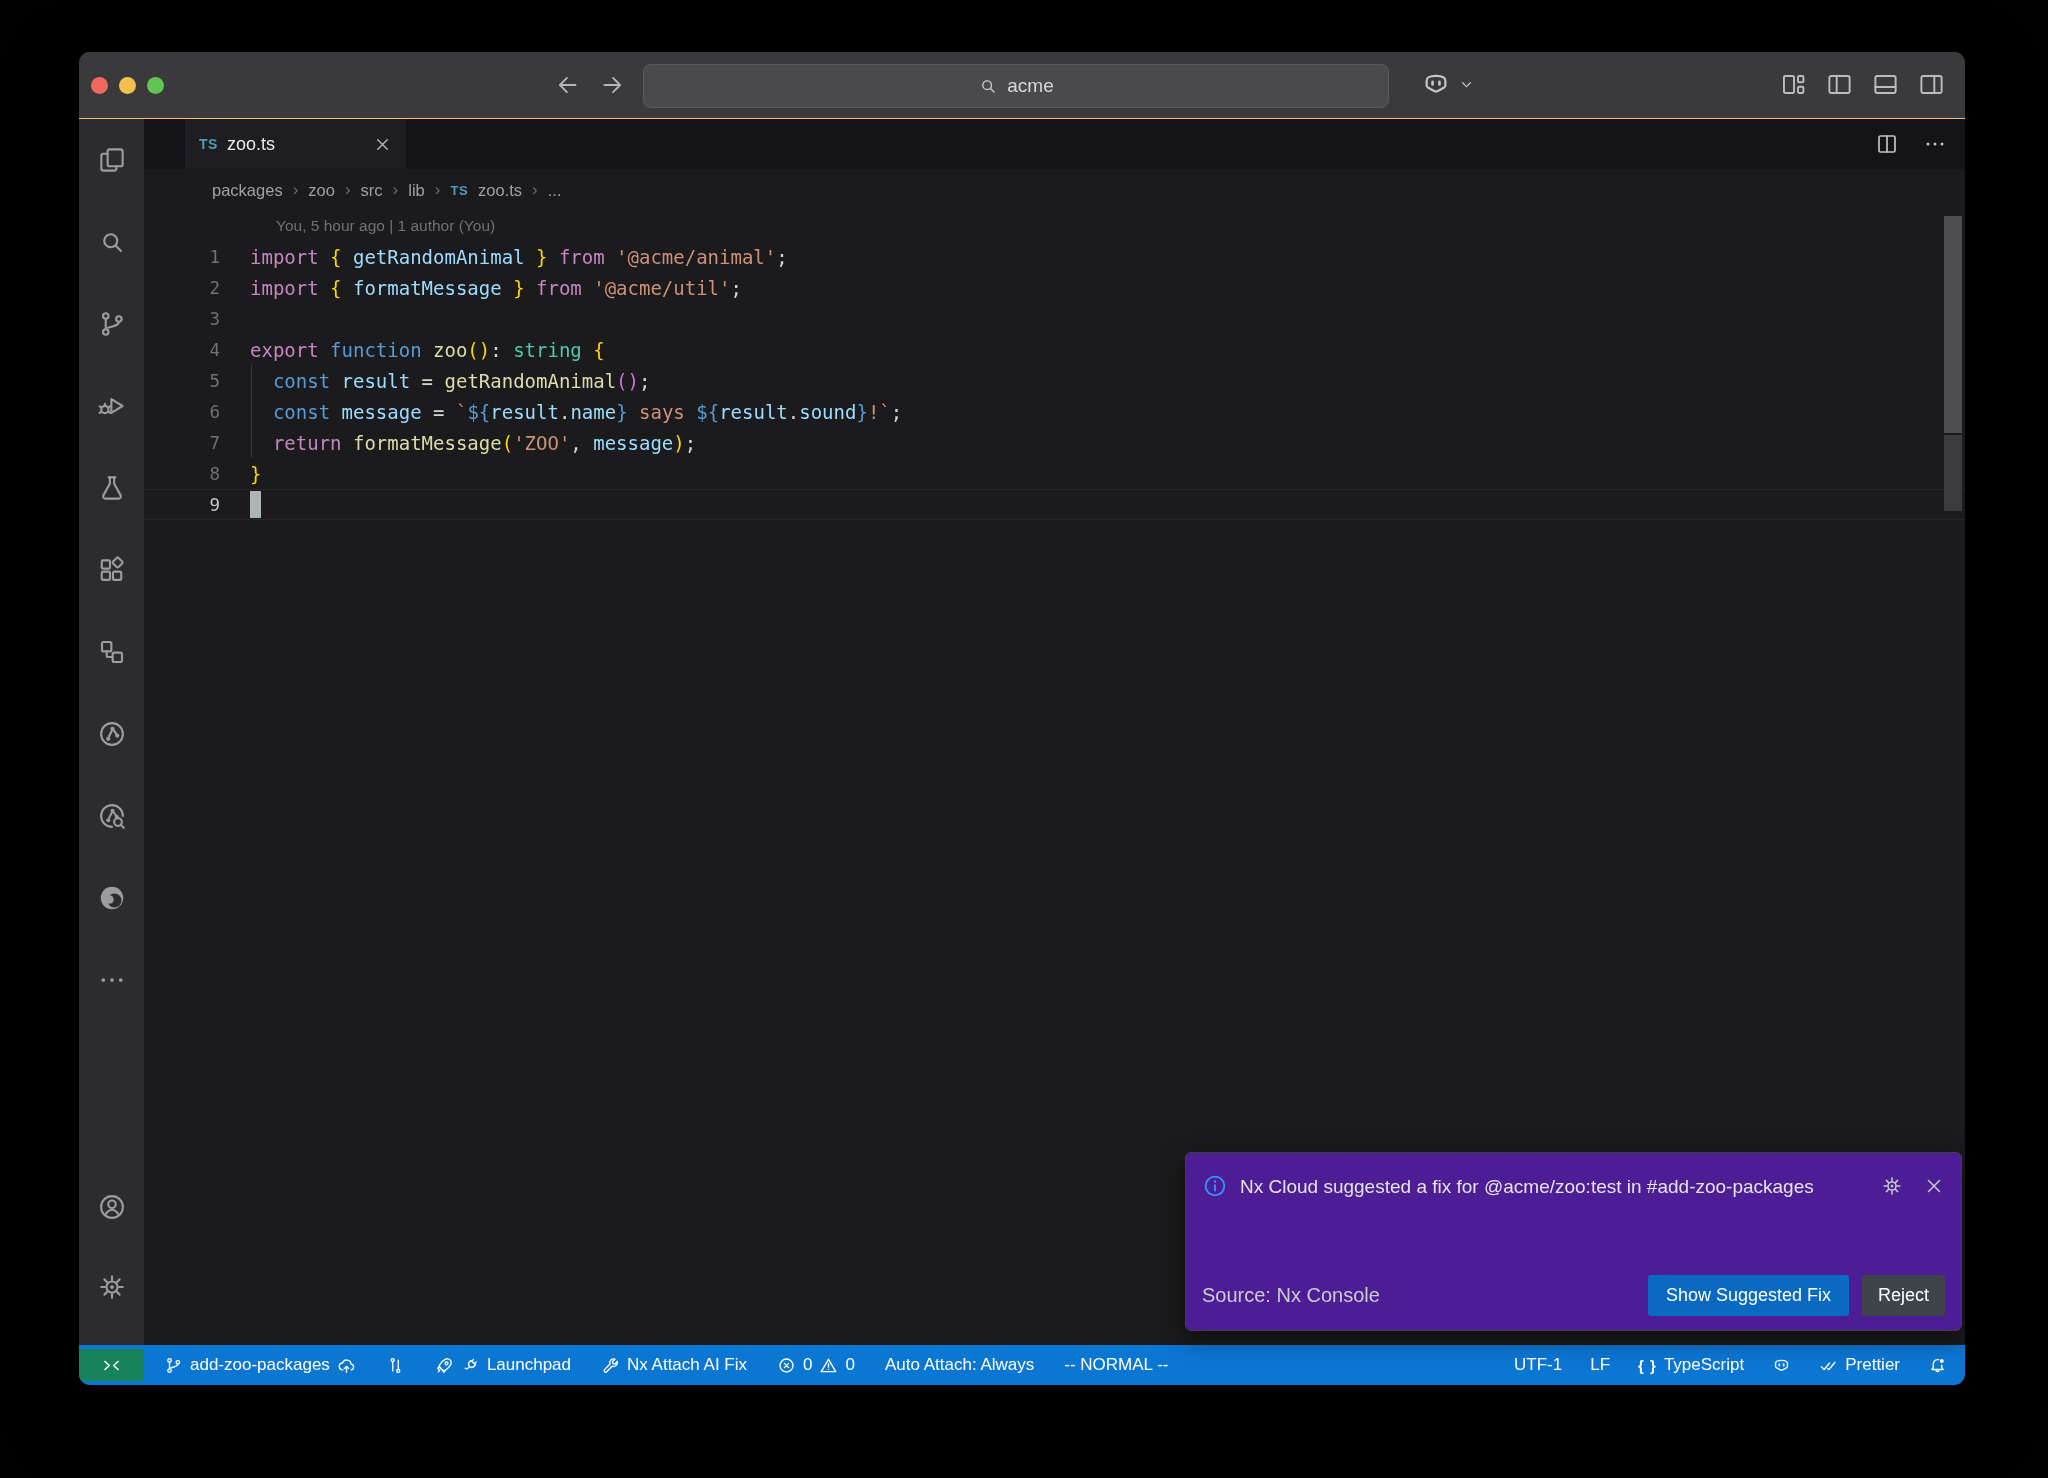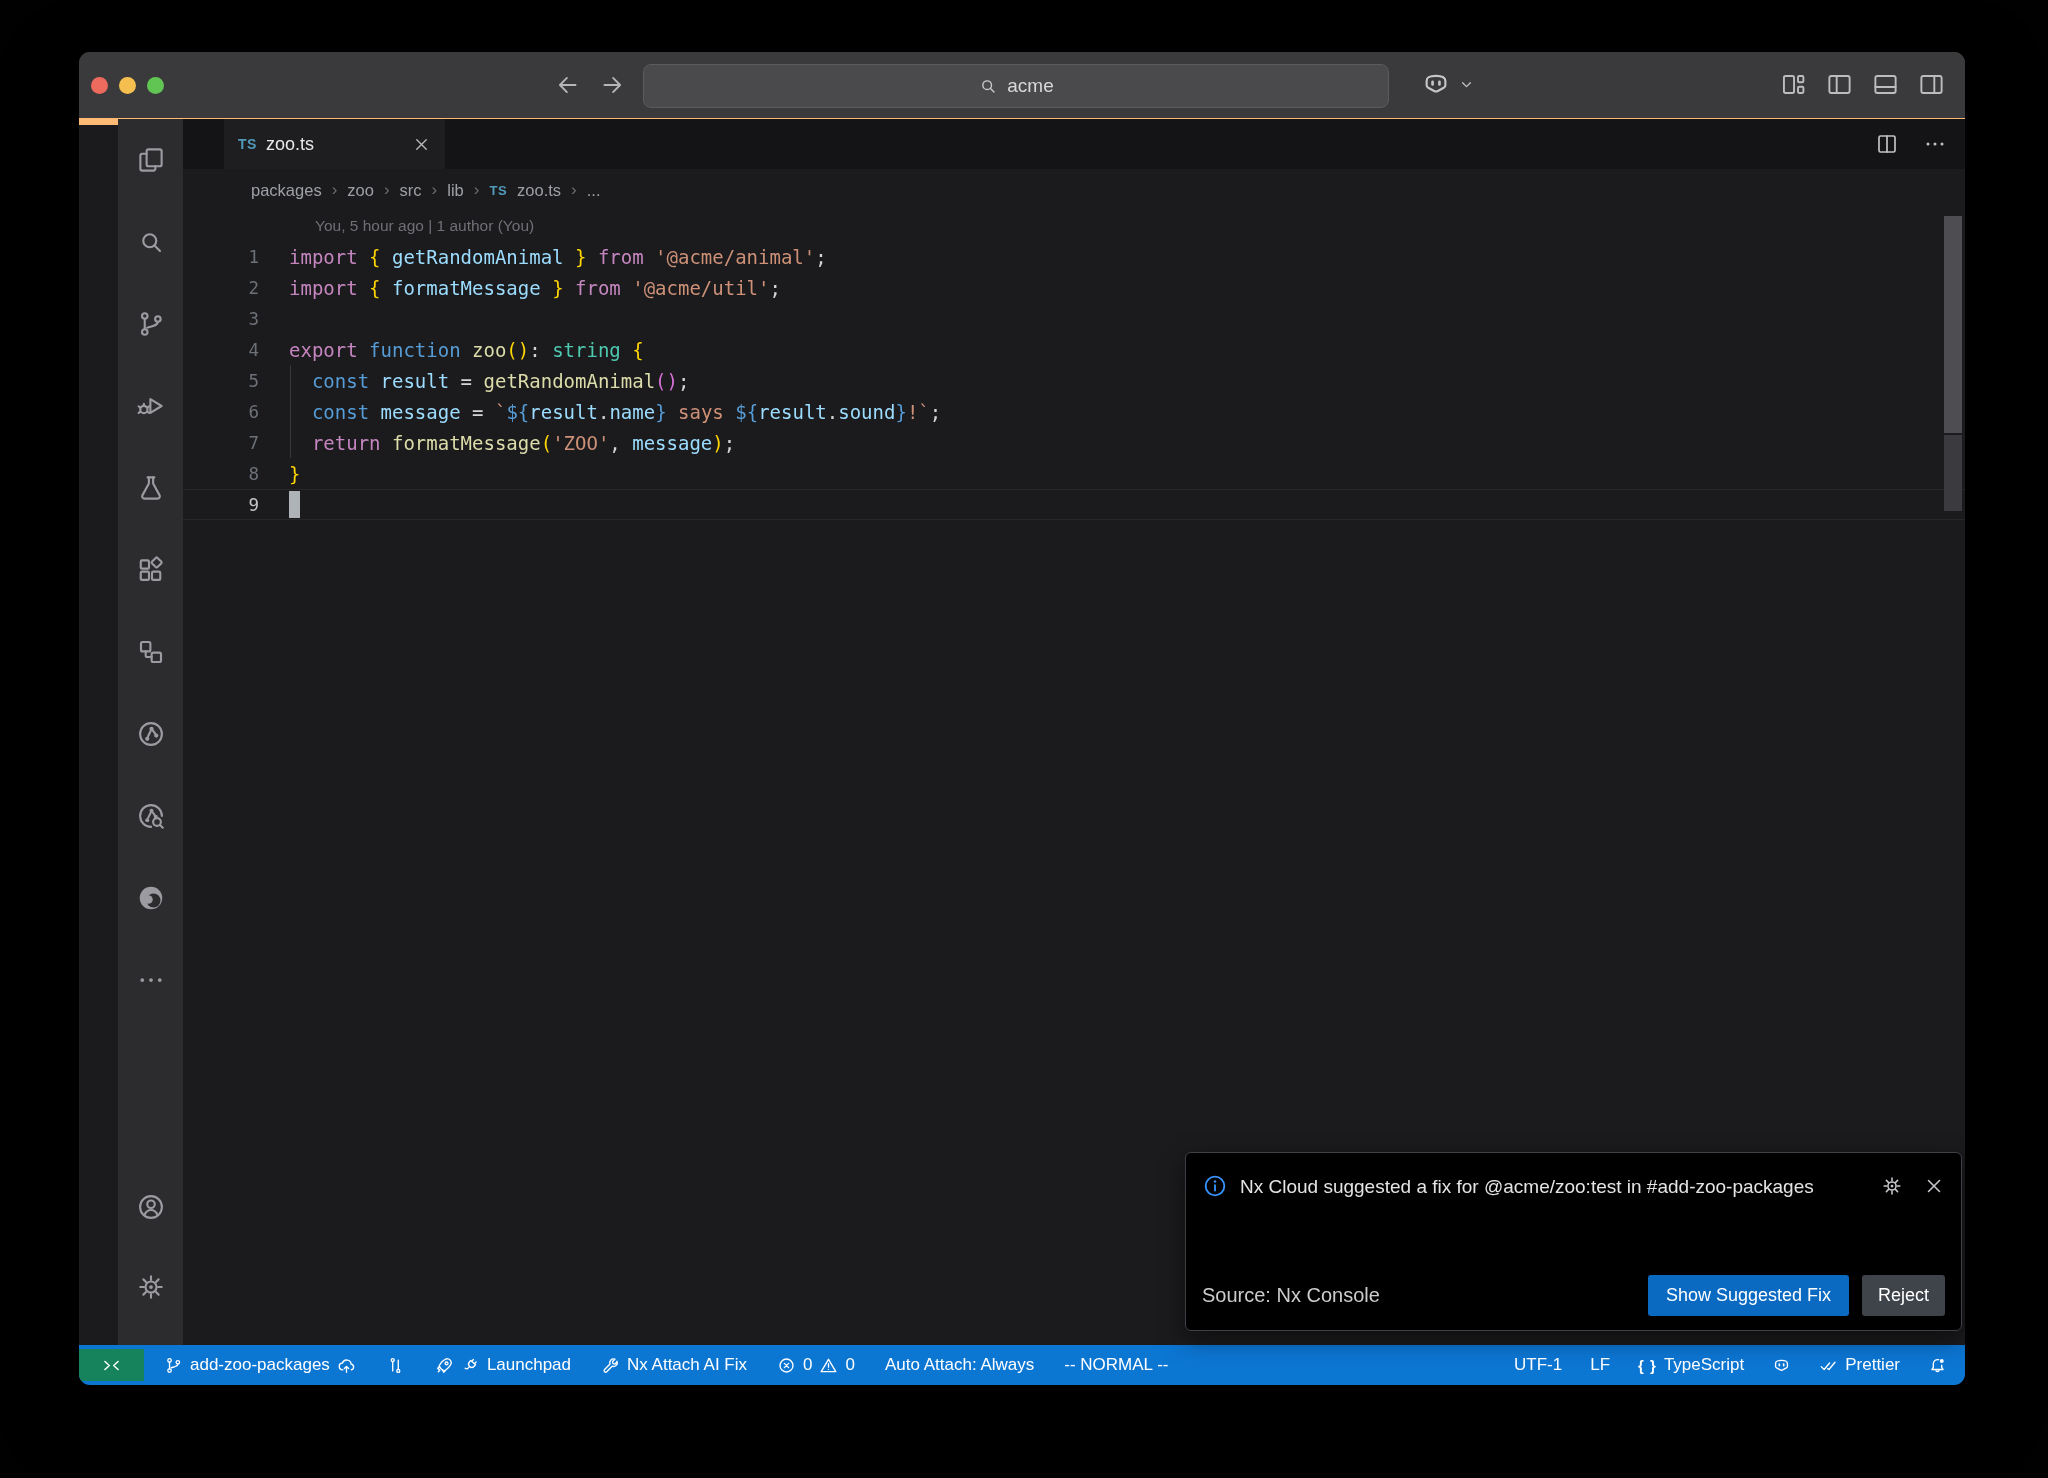--- a/index.html
+++ b/index.html
@@ -15,21 +15,21 @@
   .nav .ico{width:26px;height:26px;}
   .searchbox{position:absolute;left:564px;top:12px;width:744px;height:42px;background:#4A4A4D;border:1px solid #5B5B5F;
              border-radius:8px;display:flex;align-items:center;justify-content:center;gap:9px;color:#D8D8DA;font-size:19px;}
   .searchbox .ico{width:20px;height:20px;color:#C9C9CC;}
   .copilot-wrap{position:absolute;left:1342px;top:17px;display:flex;align-items:center;gap:7px;color:#C6C6C9;}
   .copilot-wrap .ico{width:30px;height:30px;} .copilot-wrap .chev{width:17px;height:17px;}
   .layout-group{position:absolute;right:20px;top:19px;display:flex;gap:19px;color:#BDBDC0;}
   .layout-group .ico{width:27px;height:27px;}
   .ico{display:inline-flex;} .ico svg{width:100%;height:100%;}
   
-  .main{position:absolute;left:0;top:67px;right:0;bottom:32px;margin-left:39px;}
+  .main{position:absolute;left:0;top:67px;right:0;bottom:32px;}
   .activitybar{position:absolute;left:0;top:0;bottom:0;width:65px;background:#2C2C2E;display:flex;flex-direction:column;}
   .ab-top{display:flex;flex-direction:column;align-items:center;}
   .ab-bottom{margin-top:auto;display:flex;flex-direction:column;align-items:center;padding-bottom:26px;}
   .ab-item{width:65px;height:82px;display:flex;align-items:center;justify-content:center;color:#9B9BA1;}
   .ab-bottom .ab-item{height:80px;}
   .ab-item .ico{width:30px;height:30px;}
   
   .editor-col{position:absolute;left:65px;top:0;right:0;bottom:0;background:#1B1B1D;}
   .tabbar{height:50px;background:#141416;display:flex;align-items:stretch;}
   .tab{margin-left:41px;width:193px;background:#1E1E21;display:flex;align-items:center;padding:0 14px;gap:9px;}
@@ -55,21 +55,21 @@
   
   .statusbar{position:absolute;left:0;right:0;bottom:0;height:40px;background:#0C76D3;display:flex;align-items:center;color:#fff;font-size:17px;justify-content:space-between;}
   .remote{width:65px;height:32px;background:#17835C;display:flex;align-items:center;justify-content:center;flex:none;}
   .remote .ico{width:21px;height:21px;}
   .sb-left{display:flex;align-items:center;gap:30px;margin-left:20px;}
   .sb-right{margin-left:auto;display:flex;align-items:center;gap:28px;margin-right:18px;}
   .sb-item{display:flex;align-items:center;gap:7px;white-space:nowrap;}
   .sb-item .ico{width:19px;height:19px;}
   .sb-glyph{font-size:15px;font-weight:bold;letter-spacing:1px;}
   
-  .toast{position:absolute;right:3px;top:1100px;width:777px;height:179px;background:#000000;border:1px solid #3F3F46;
+  .toast{position:absolute;right:3px;top:1100px;width:777px;height:179px;background:#4c1d95;border:1px solid #3F3F46;
          border-radius:6px;box-shadow:0 8px 24px rgba(0,0,0,.5);z-index:5;box-sizing:border-box;}
   .toast-row1{display:flex;align-items:flex-start;padding:15px 16px 0 16px;gap:12px;}
   .toast-row1 .info{width:26px;height:26px;color:#3794FF;flex:none;margin-top:5px;}
   .toast-msg{flex:1;font-size:19px;line-height:38px;color:#E4E4E6;}
   .toast-acts{display:flex;gap:20px;color:#C8C8CC;flex:none;margin-top:7px;}
   .toast-acts .ico{width:22px;height:22px;}
   .toast-row2{position:absolute;left:16px;right:16px;bottom:14px;display:flex;align-items:center;}
   .toast-src{font-size:20px;color:#CCCCCF;}
   .toast-btns{margin-left:auto;display:flex;gap:13px;}
   .btn{font-size:18px;padding:10px 18px;border-radius:3px;color:#fff;border:none;font-family:inherit;}

